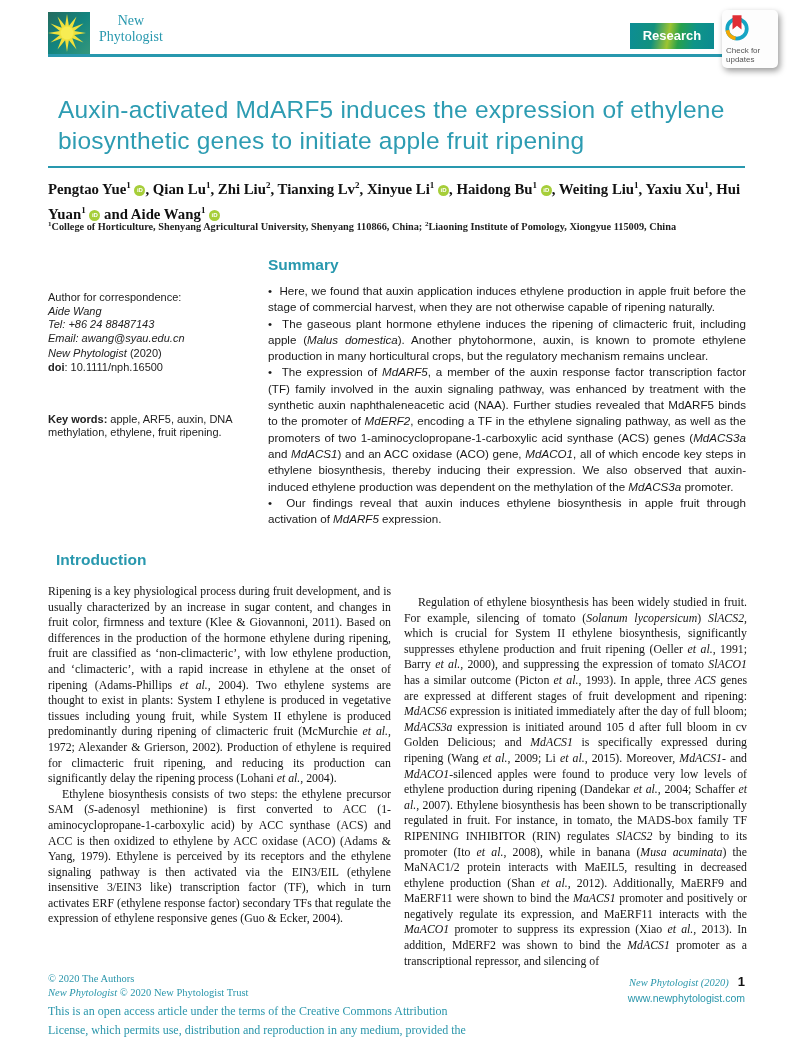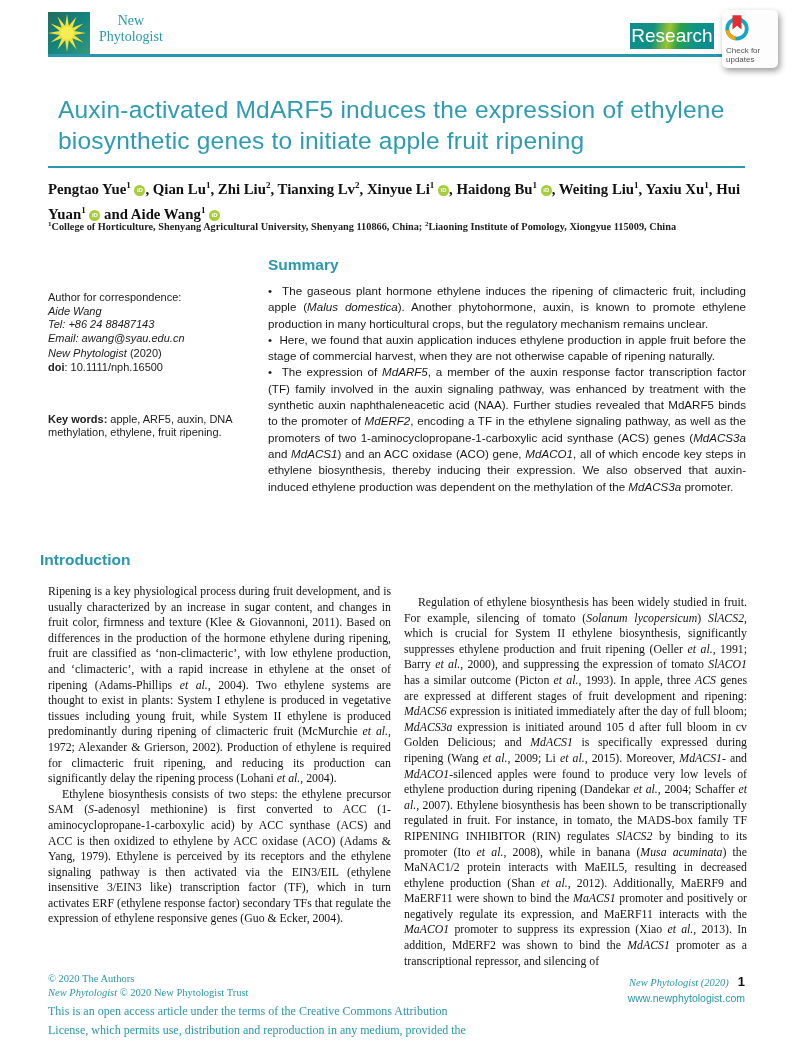--- a/index.html
+++ b/index.html
@@ -6,21 +6,21 @@
   .page{position:relative;width:793px;height:1043px;background:#ffffff;overflow:hidden;
         font-family:"Liberation Sans",sans-serif;color:#1a1a1a;}
 
   
   .logo-box{position:absolute;left:48px;top:12px;width:42px;height:42px;}
   .logo-text{position:absolute;left:99px;top:13px;font-family:"Liberation Serif",serif;
              font-size:14px;line-height:16px;color:#2898ae;text-align:center;}
   .header-rule{position:absolute;left:48px;top:54px;width:697px;height:3px;background:#2898ae;}
   .research-badge{position:absolute;left:630px;top:23px;width:84px;height:26px;
       background:linear-gradient(100deg,#0c8d95 0%,#12917e 28%,#9ec431 46%,#28a14b 58%,#0f9488 76%,#0b8a91 100%);
-      color:#ffffff;font-weight:normal;font-size:19px;text-align:center;line-height:26px;}
+      color:#ffffff;font-weight:bold;font-size:13px;text-align:center;line-height:26px;}
   .check-badge{position:absolute;left:722px;top:10px;width:56px;height:58px;background:#fdfdfd;
       border-radius:5px;box-shadow:2px 3px 6px rgba(0,0,0,.40);text-align:left;}
   .check-badge svg{margin-top:3px;}
   .check-label{display:block;font-size:8px;line-height:8.5px;color:#555;width:48px;margin:0 auto;}
 
   
   .title{position:absolute;left:48px;top:84px;width:704px;margin:10px;font-weight:normal;
          font-size:24.5px;line-height:31px;color:#2d9cb2;letter-spacing:.2px;}
   .rule2{position:absolute;left:48px;top:166px;width:697px;height:2px;background:#2898ae;}
   .authors{position:absolute;left:48px;top:175px;width:706px;font-family:"Liberation Serif",serif;
@@ -40,21 +40,21 @@
   .sidebar .grp3{margin-bottom:38px;}
   .sidebar .it{font-style:italic;}
 
   
   .summary{position:absolute;left:268px;top:256px;width:478px;}
   .summary h2{margin:0 0 9px 0;font-size:15.5px;color:#2898ae;}
   .summary p.bullet{margin:0;font-size:11.6px;line-height:16.3px;text-align:justify;color:#191919;}
   .summary p.bullet::before{content:"\2022\00A0\00A0";}
 
   
-  .intro-h2{position:absolute;left:40px;top:551px;margin:0;font-size:15.5px;color:#2898ae;}
+  .intro-h2{position:absolute;left:56px;top:551px;margin:0;font-size:15.5px;color:#2898ae;}
   .col{position:absolute;width:343px;font-family:"Liberation Serif",serif;font-size:11.8px;
        line-height:15.6px;text-align:justify;color:#141414;}
   .col p{margin:0;}
   .col-left{left:48px;top:584px;}
   .col-left p + p{text-indent:14px;}
   .col-right{left:404px;top:551px;margin-top:44px;}
   .col-right p{text-indent:14px;}
 
   
   .footer-left{position:absolute;left:48px;top:972px;width:450px;font-family:"Liberation Serif",serif;
@@ -116,23 +116,24 @@
     <div class="grp3">
       <div><i>New Phytologist</i> (2020)</div>
       <div><b>doi</b>: 10.1111/nph.16500</div>
     </div>
     <div><b>Key words:</b>  apple, ARF5, auxin, DNA methylation, ethylene, fruit ripening.</div>
   </aside>
 
   <section class="summary">
     <h2>Summary</h2>
     <div id="summary-bullets">
+        <p class="bullet">Here, we found that auxin application induces ethylene production in apple fruit before the stage of commercial harvest, when they are not otherwise capable of ripening naturally.</p>
         <p class="bullet">The gaseous plant hormone ethylene induces the ripening of climacteric fruit, including apple (<i>Malus domestica</i>). Another phytohormone, auxin, is known to promote ethylene production in many horticultural crops, but the regulatory mechanism remains unclear.</p>
-        <p class="bullet">Here, we found that auxin application induces ethylene production in apple fruit before the stage of commercial harvest, when they are not otherwise capable of ripening naturally.</p>
         <p class="bullet">The expression of <i>MdARF5</i>, a member of the auxin response factor transcription factor (TF) family involved in the auxin signaling pathway, was enhanced by treatment with the synthetic auxin naphthaleneacetic acid (NAA). Further studies revealed that MdARF5 binds to the promoter of <i>MdERF2</i>, encoding a TF in the ethylene signaling pathway, as well as the promoters of two 1-aminocyclopropane-1-carboxylic acid synthase (ACS) genes (<i>MdACS3a</i> and <i>MdACS1</i>) and an ACC oxidase (ACO) gene, <i>MdACO1</i>, all of which encode key steps in ethylene biosynthesis, thereby inducing their expression. We also observed that auxin-induced ethylene production was dependent on the methylation of the <i>MdACS3a</i> promoter.</p>
+        <p class="bullet">Our findings reveal that auxin induces ethylene biosynthesis in apple fruit through activation of <i>MdARF5</i> expression.</p>
       </div>
   </section>
 
   <h2 class="intro-h2">Introduction</h2>
   <div class="col col-left" id="col-left">
       <p>Ripening is a key physiological process during fruit development, and is usually characterized by an increase in sugar content, and changes in fruit color, firmness and texture (Klee &amp; Giovannoni, 2011). Based on differences in the production of the hormone ethylene during ripening, fruit are classified as ‘non-climacteric’, with low ethylene production, and ‘climacteric’, with a rapid increase in ethylene at the onset of ripening (Adams-Phillips <i>et al.</i>, 2004). Two ethylene systems are thought to exist in plants: System I ethylene is produced in vegetative tissues including young fruit, while System II ethylene is produced predominantly during ripening of climacteric fruit (McMurchie <i>et al.</i>, 1972; Alexander &amp; Grierson, 2002). Production of ethylene is required for climacteric fruit ripening, and reducing its production can significantly delay the ripening process (Lohani <i>et al.</i>, 2004).</p>
       <p>Ethylene biosynthesis consists of two steps: the ethylene precursor SAM (<i>S</i>-adenosyl methionine) is first converted to ACC (1-aminocyclopropane-1-carboxylic acid) by ACC synthase (ACS) and ACC is then oxidized to ethylene by ACC oxidase (ACO) (Adams &amp; Yang, 1979). Ethylene is perceived by its receptors and the ethylene signaling pathway is then activated via the EIN3/EIL (ethylene insensitive 3/EIN3 like) transcription factor (TF), which in turn activates ERF (ethylene response factor) secondary TFs that regulate the expression of ethylene responsive genes (Guo &amp; Ecker, 2004).</p>
     </div>
   <div class="col col-right" id="col-right">
       <p>Regulation of ethylene biosynthesis has been widely studied in fruit. For example, silencing of tomato (<i>Solanum lycopersicum</i>) <i>SlACS2</i>, which is crucial for System II ethylene biosynthesis, significantly suppresses ethylene production and fruit ripening (Oeller <i>et al.</i>, 1991; Barry <i>et al.</i>, 2000), and suppressing the expression of tomato <i>SlACO1</i> has a similar outcome (Picton <i>et al.</i>, 1993). In apple, three <i>ACS</i> genes are expressed at different stages of fruit development and ripening: <i>MdACS6</i> expression is initiated immediately after the day of full bloom; <i>MdACS3a</i> expression is initiated around 105 d after full bloom in cv Golden Delicious; and <i>MdACS1</i> is specifically expressed during ripening (Wang <i>et al.</i>, 2009; Li <i>et al.</i>, 2015). Moreover, <i>MdACS1</i>- and <i>MdACO1</i>-silenced apples were found to produce very low levels of ethylene production during ripening (Dandekar <i>et al.</i>, 2004; Schaffer <i>et al.</i>, 2007). Ethylene biosynthesis has been shown to be transcriptionally regulated in fruit. For instance, in tomato, the MADS-box family TF RIPENING INHIBITOR (RIN) regulates <i>SlACS2</i> by binding to its promoter (Ito <i>et al.</i>, 2008), while in banana (<i>Musa acuminata</i>) the MaNAC1/2 protein interacts with MaEIL5, resulting in decreased ethylene production (Shan <i>et al.</i>, 2012). Additionally, MaERF9 and MaERF11 were shown to bind the <i>MaACS1</i> promoter and positively or negatively regulate its expression, and MaERF11 interacts with the <i>MaACO1</i> promoter to suppress its expression (Xiao <i>et al.</i>, 2013). In addition, MdERF2 was shown to bind the <i>MdACS1</i> promoter as a transcriptional repressor, and silencing of</p>

